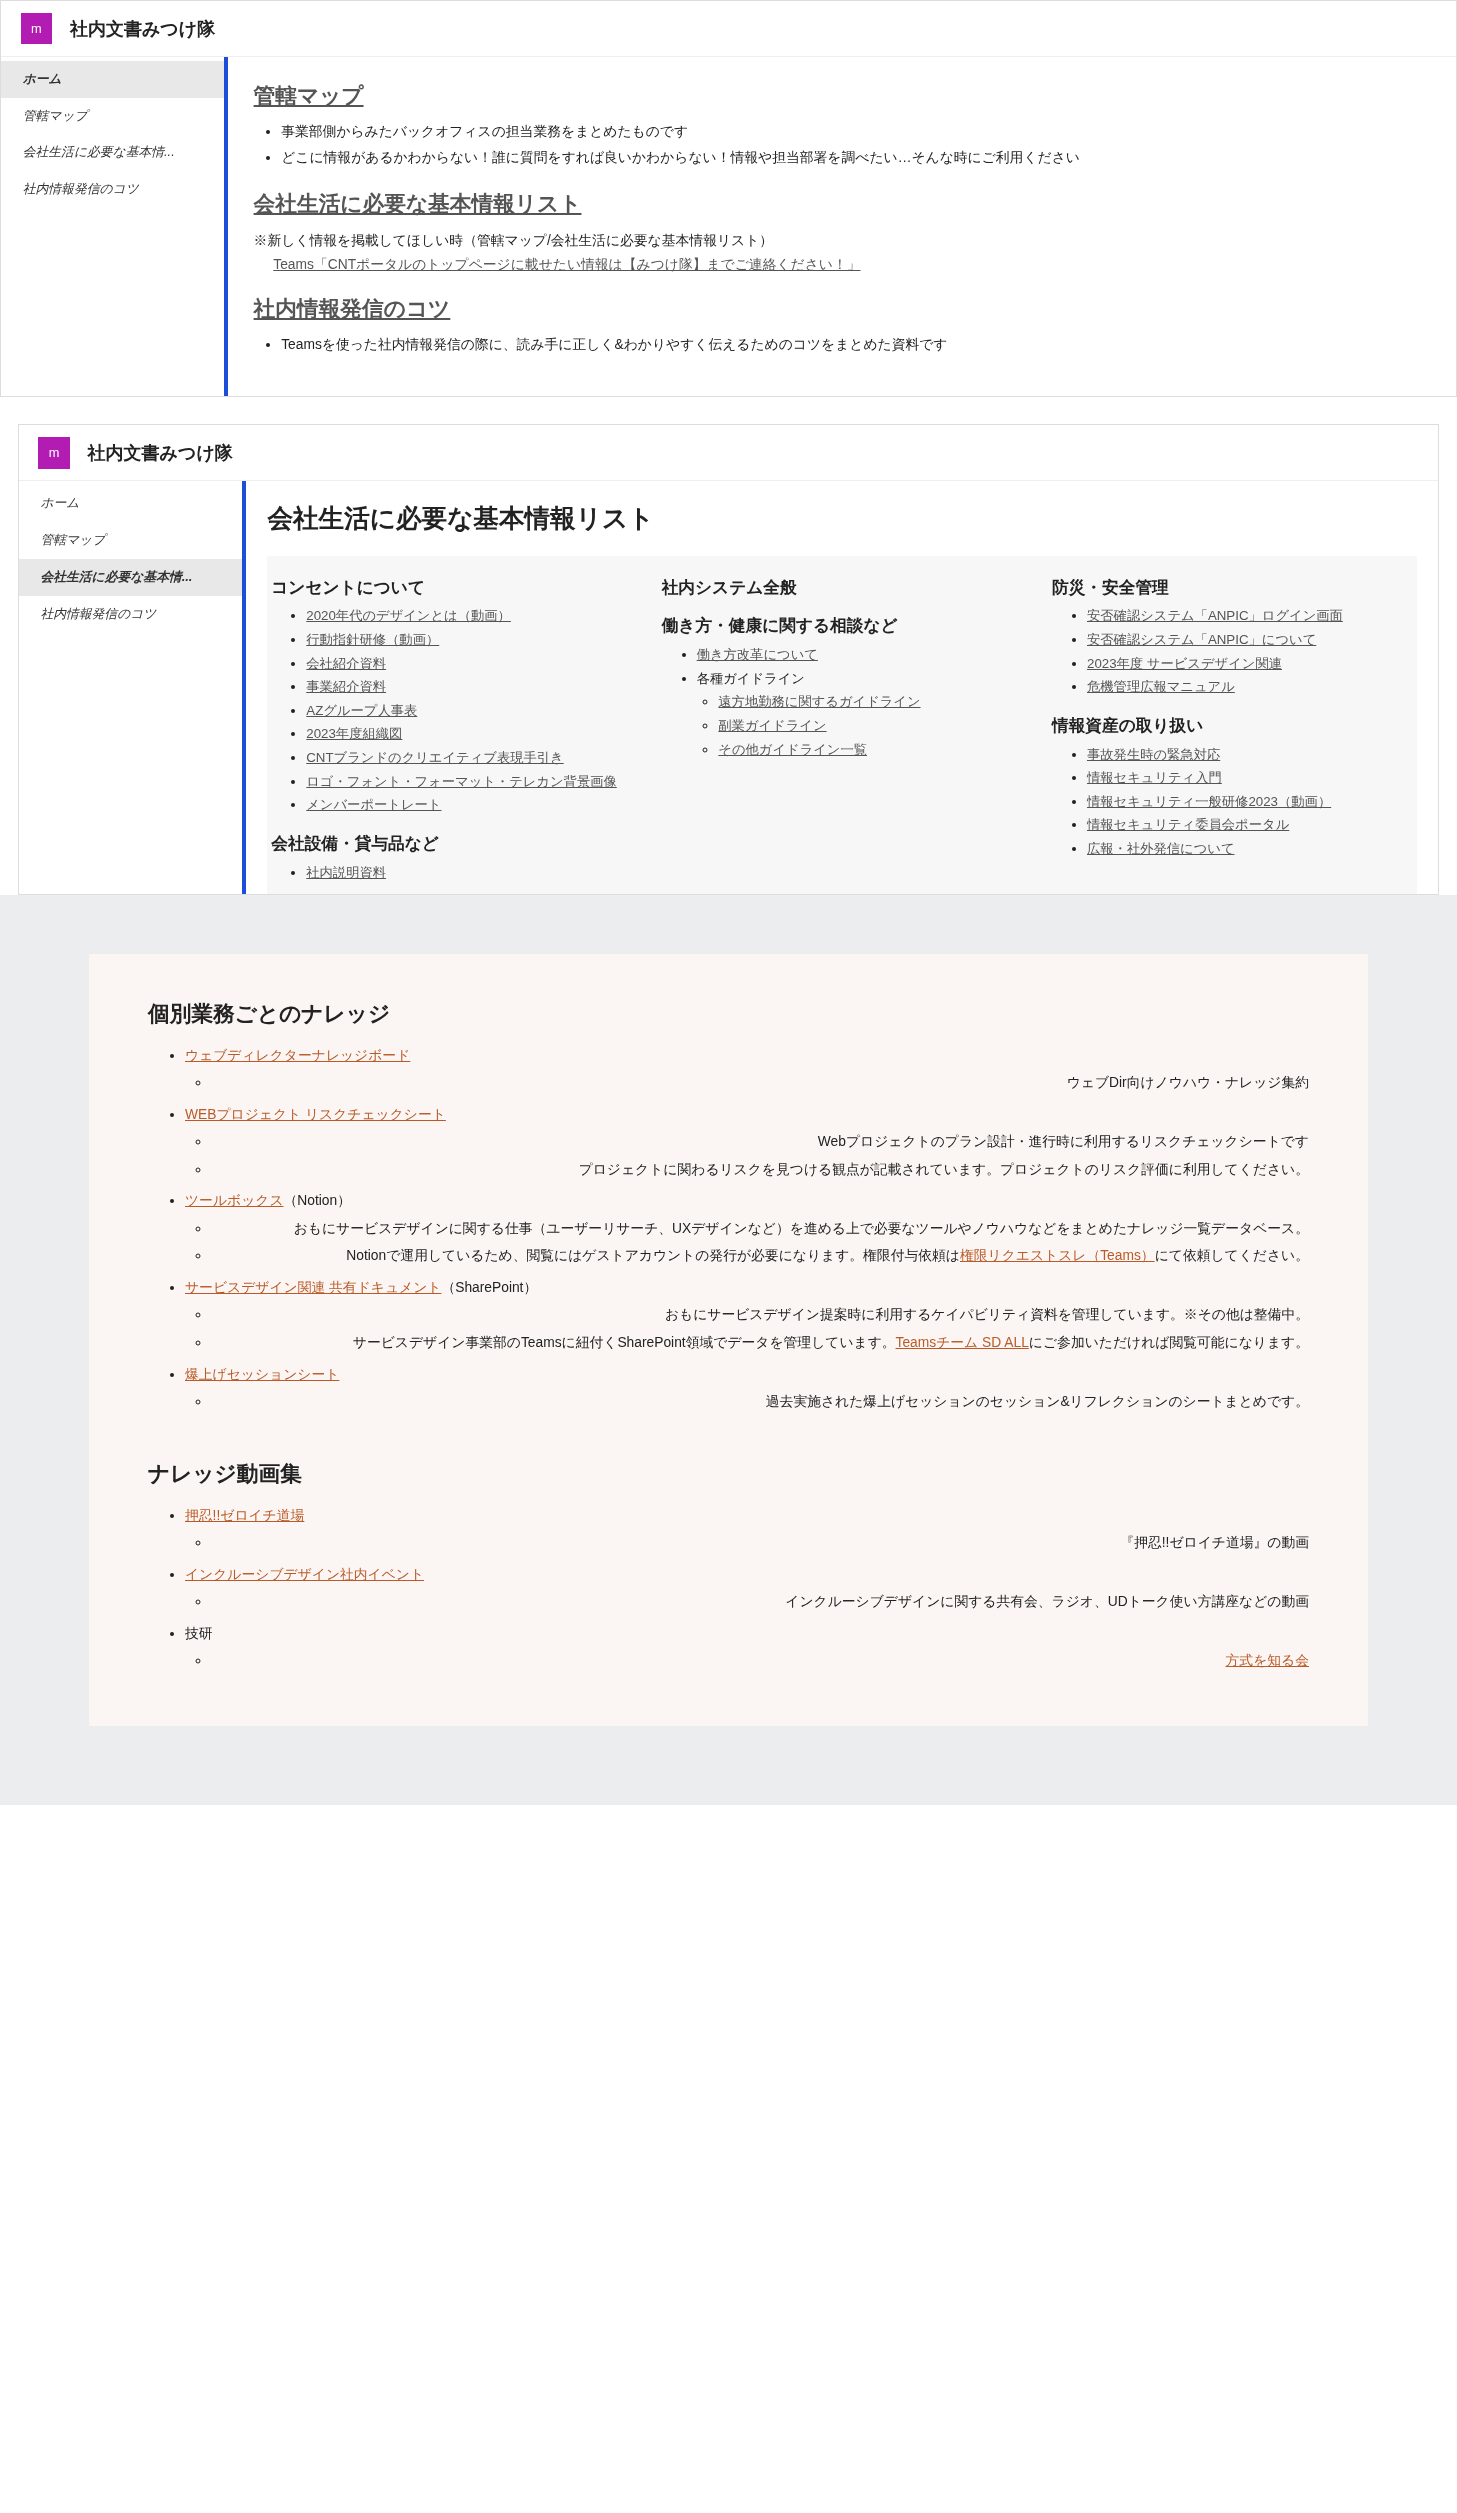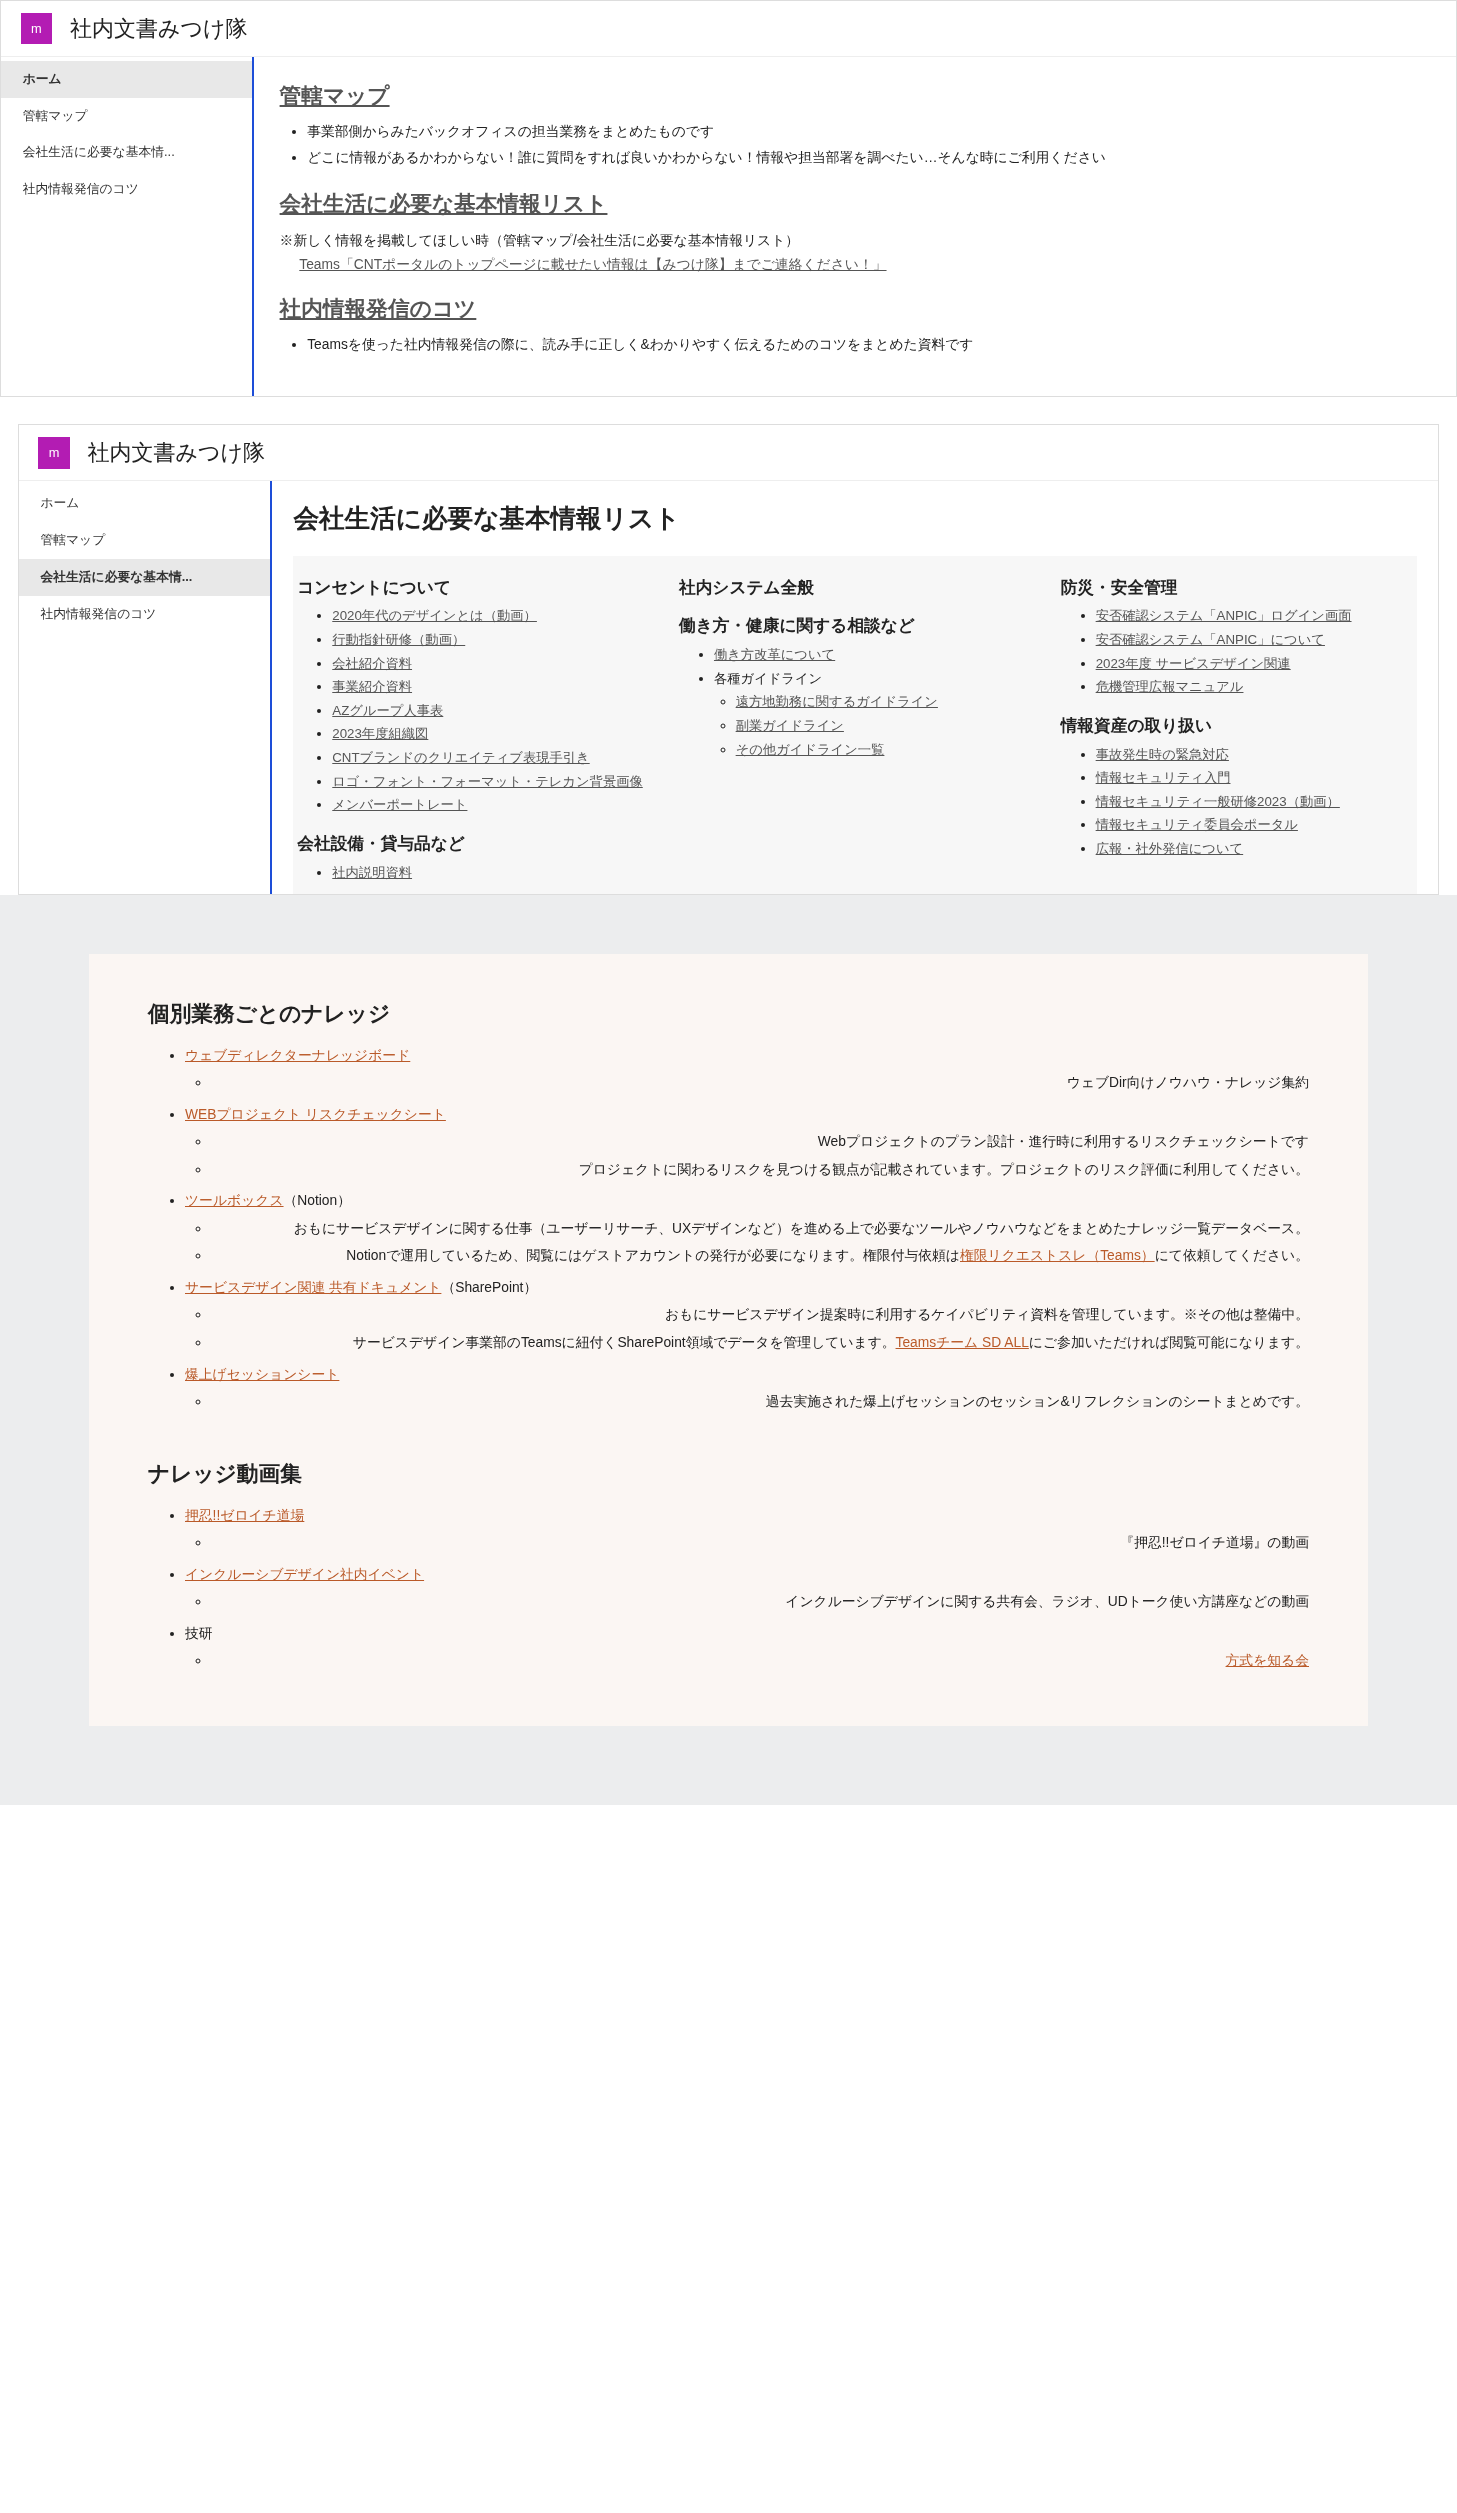--- a/index.html
+++ b/index.html
@@ -21,29 +21,30 @@
   }
   .logo {
     width: 31.5px; height: 31.5px;
     background: #b31cb3;
     color: #fff;
     font-size: 12.8px;
     display: flex; align-items: center; justify-content: center;
     margin-right: 17.7px;
   }
   .site-title {
-    font-size: 22px;
-    font-weight: 400;
+    font-size: 18px;
+    font-weight: 700;
   }
   .panel-body { display: flex; min-height: 296px; }
   .nav {
-    width: 253px;
+    width: 227px;
     flex-shrink: 0;
-    border-right: 2px solid #1d4ed8;
+    border-right: 4px solid #1d4ed8;
     padding-top: 3.9px;
+    font-style: italic;
   }
   .nav-item {
     padding: 9.9px 21.7px;
     font-size: 12.8px;
     color: #333;
     cursor: pointer;
     white-space: nowrap;
     overflow: hidden;
     text-overflow: ellipsis;
   }

